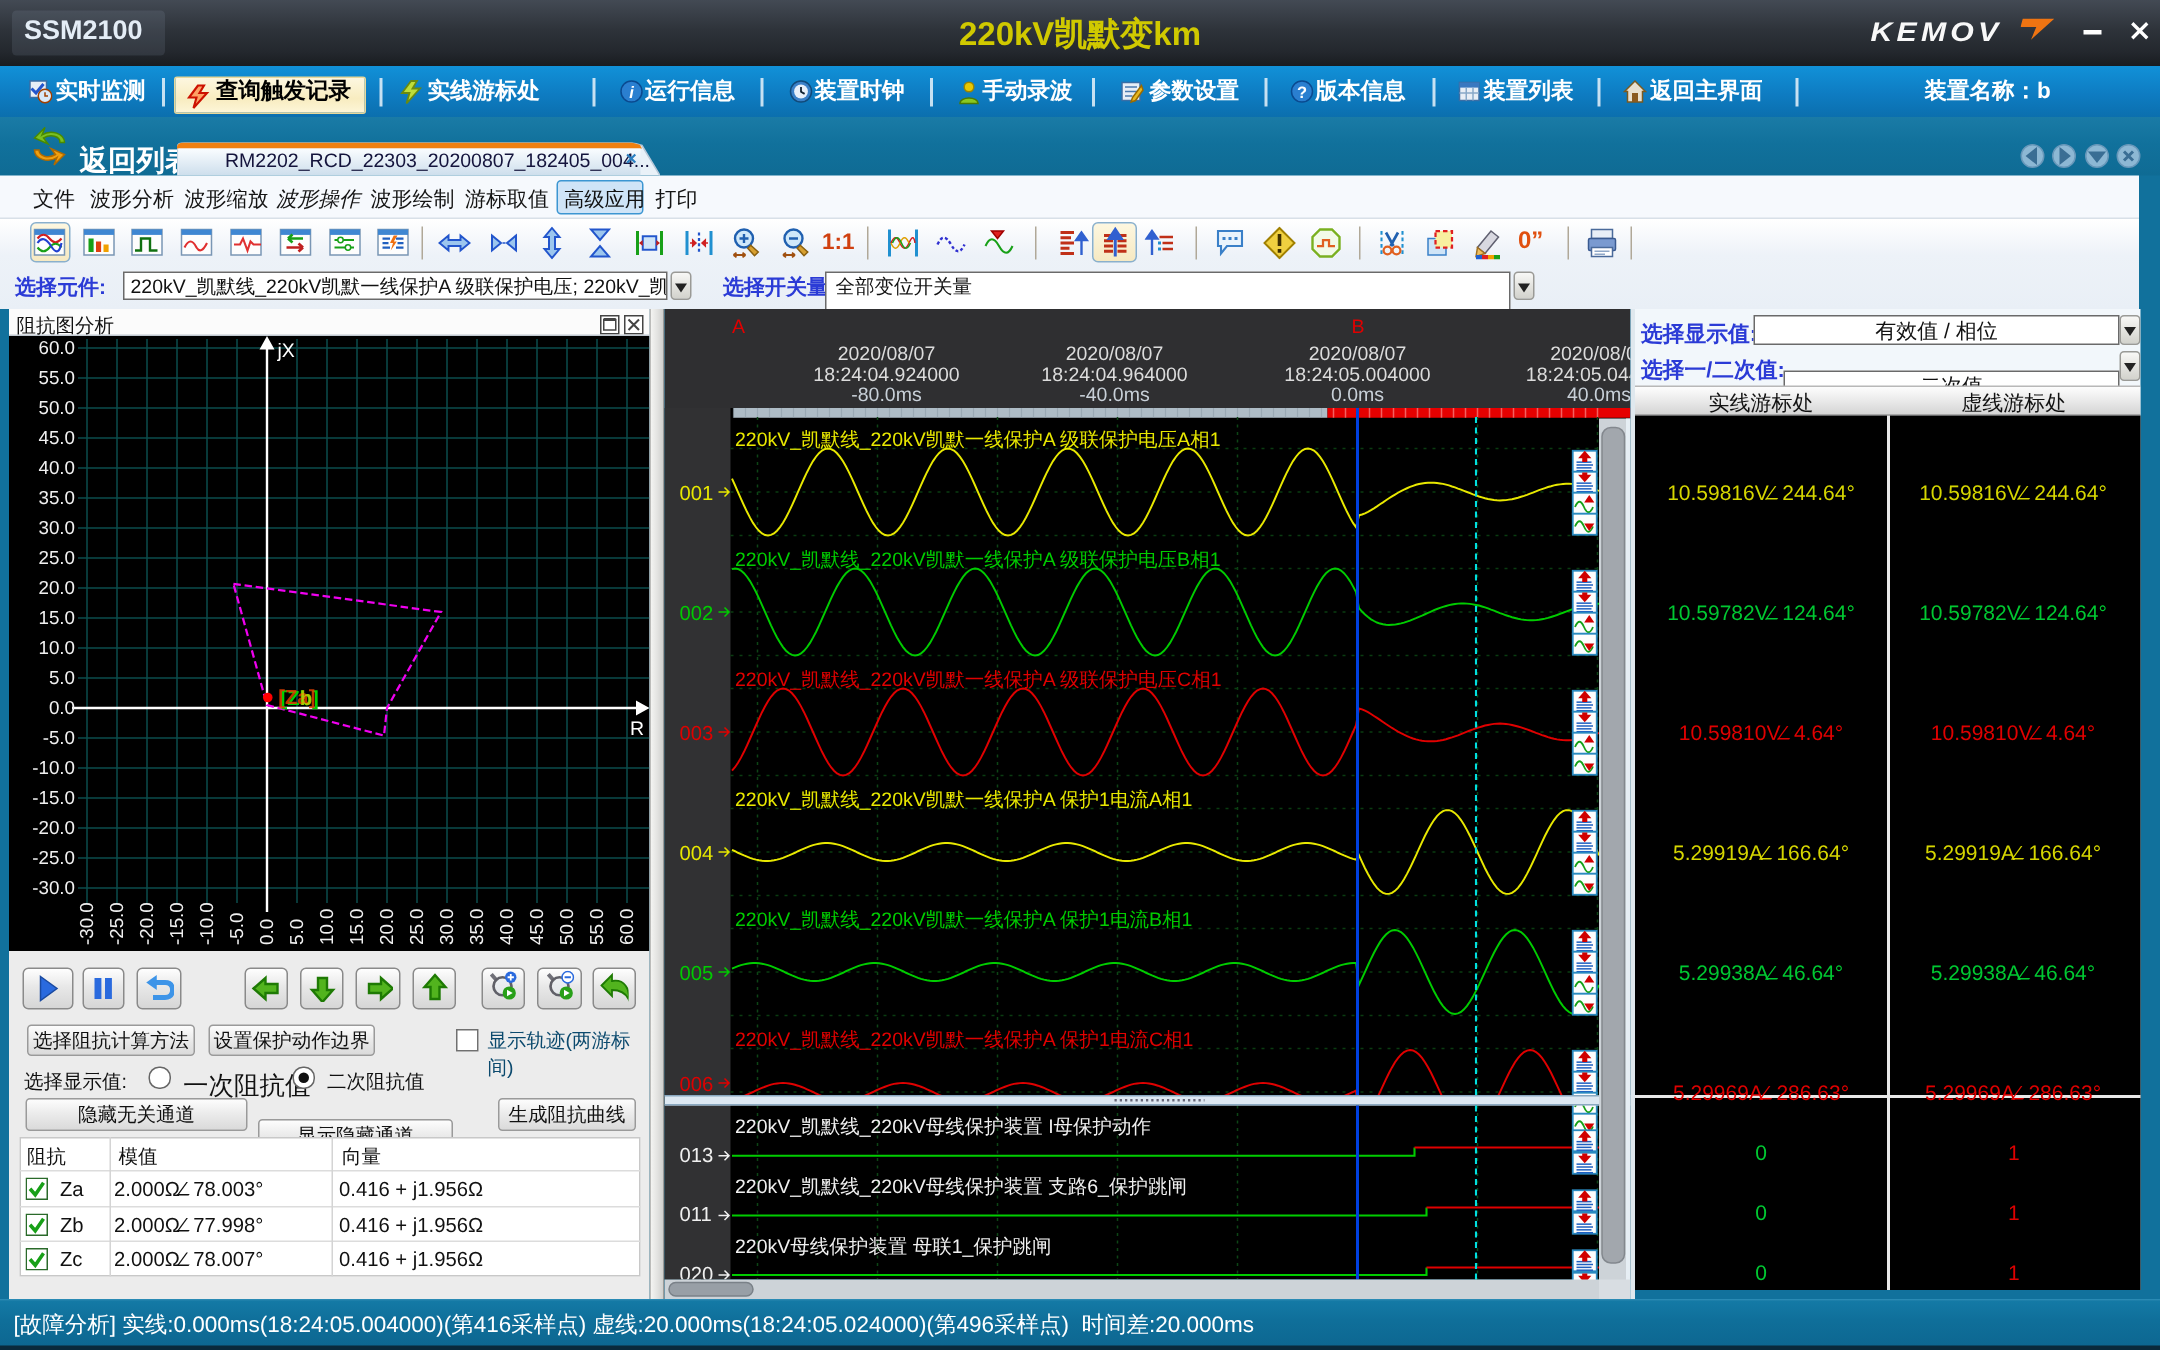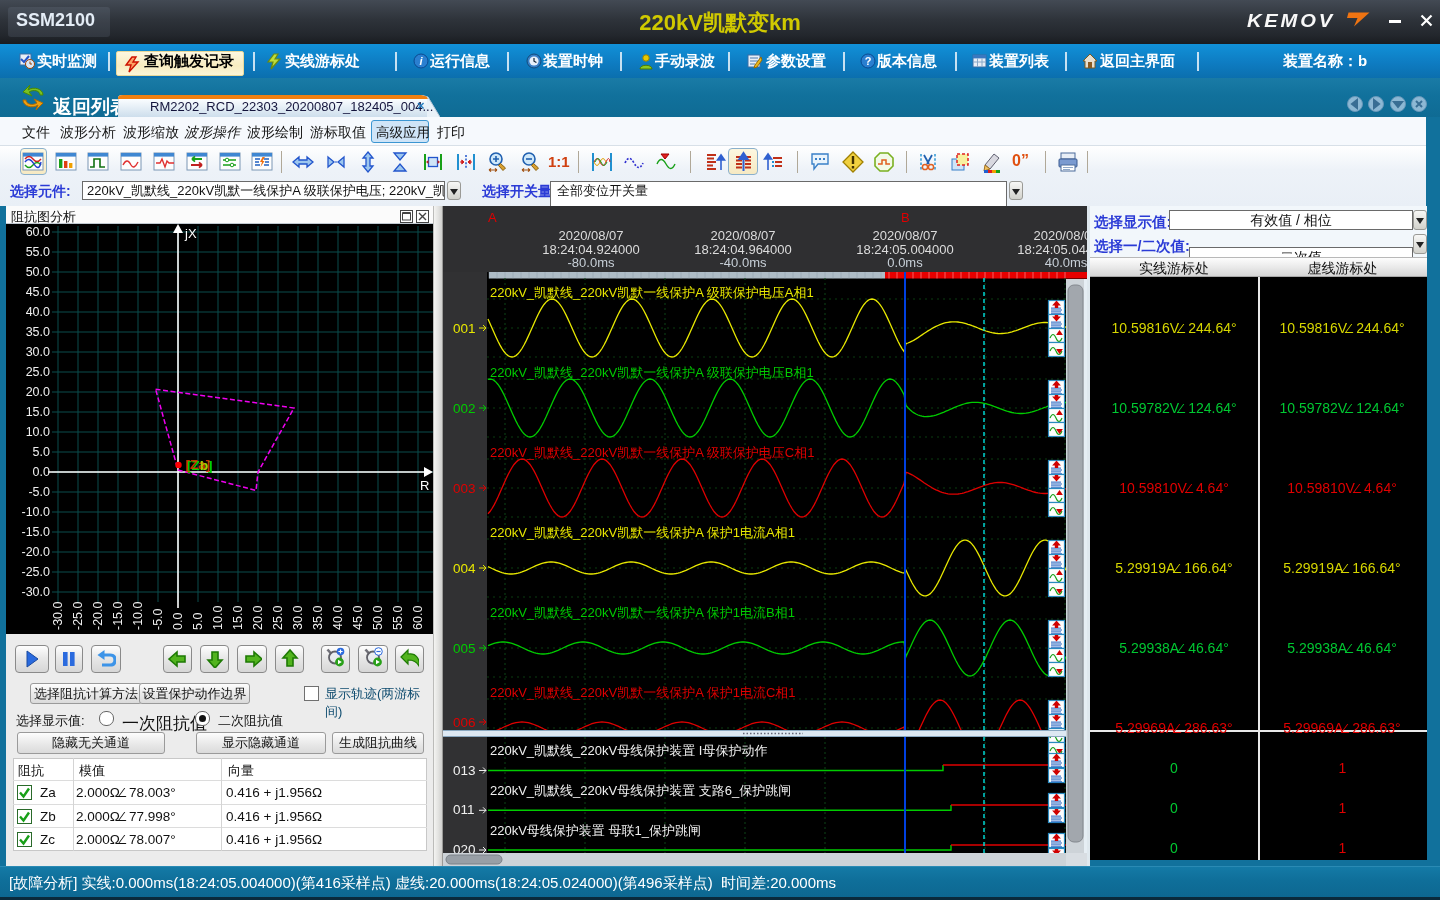--- a/index.html
+++ b/index.html
@@ -418,32 +418,32 @@
       <circle cx="10" cy="10.5" r="6" fill="#e8eef4" fill-opacity=".5" stroke="#606068" stroke-width="1.8"></circle>
       <circle cx="15.5" cy="4.5" r="3.8" fill="#fff" stroke="#2a6ade"></circle>
       <path d="M13.4 4.5 h4.2" stroke="#2a6ade" stroke-width="1.2"></path>
       <circle cx="14.5" cy="15" r="4.4" fill="#28a018"></circle>
       <path d="M13 12.8 l3.8 2.2 -3.8 2.2 Z" fill="#fff"></path>
     </svg>
     <div class="btn" style="left:389px;top:439px;width:29px;height:28px;"></div>
     <svg class="abs" style="left:393px;top:442px;" width="20" height="20">
       <path d="M2 9 L9 2 l0 4 q6 -1 9 3 q3 4 2 9 q-3 -6 -11 -6 l0 4 Z" fill="#52b41e" stroke="#1e7a04" stroke-width="1.2"></path>
     </svg>
-    <div class="btn2" style="left:24px;top:477px;width:112px;height:21px;line-height:19px;">选择阻抗计算方法</div>
+    <div class="btn2" style="left:12px;top:477px;width:112px;height:21px;line-height:19px;">选择阻抗计算方法</div>
     <div class="btn2" style="left:133px;top:477px;width:111px;height:21px;line-height:19px;">设置保护动作边界</div>
     <div class="abs" style="left:298px;top:480px;width:13px;height:13px;background:#fff;border:1px solid #707070;"></div>
     <div class="abs" style="left:319px;top:479px;font-size:13px;color:#0c4a6e;">显示轨迹(两游标间)</div>
     <div class="abs" style="left:10px;top:506px;font-size:13px;color:#111;">选择显示值:</div>
     <div class="abs" style="left:93px;top:505px;width:13px;height:13px;border-radius:7px;background:#fff;border:1px solid #666;"></div>
     <div class="abs" style="left:116px;top:506px;font-size:17px;color:#111;">一次阻抗值</div>
     <div class="abs" style="left:189px;top:505px;width:13px;height:13px;border-radius:7px;background:#fff;border:1px solid #666;"></div>
     <div class="abs" style="left:193px;top:509px;width:7px;height:7px;border-radius:4px;background:#111;"></div>
     <div class="abs" style="left:212px;top:506px;font-size:13px;color:#111;">二次阻抗值</div>
     <div class="btn2" style="left:11px;top:526px;width:148px;height:22px;line-height:20px;">隐藏无关通道</div>
-    <div class="btn2" style="left:166px;top:526px;width:130px;height:22px;line-height:20px;margin-left:24px;">显示隐藏通道</div>
+    <div class="btn2" style="left:166px;top:540px;width:130px;height:22px;line-height:20px;">显示隐藏通道</div>
     <div class="btn2" style="left:326px;top:526px;width:92px;height:22px;line-height:20px;">生成阻抗曲线</div>
     <div class="abs" style="left:7px;top:552px;width:414px;height:93px;background:#fff;border:1px solid #c8c8c8;box-sizing:border-box;"></div>
     <div class="abs" style="left:7px;top:574px;width:414px;height:1px;background:#dcdcdc;"></div>
     <div class="abs" style="left:7px;top:597.5px;width:414px;height:1px;background:#dcdcdc;"></div>
     <div class="abs" style="left:7px;top:621px;width:414px;height:1px;background:#dcdcdc;"></div>
     <div class="abs" style="left:66.5px;top:552px;width:1px;height:93px;background:#d4d4d4;"></div>
     <div class="abs" style="left:215px;top:552px;width:1px;height:93px;background:#d4d4d4;"></div>
     <div class="abs" style="left:12px;top:556px;font-size:13px;color:#111;">阻抗</div>
     <div class="abs" style="left:73px;top:556px;font-size:13px;color:#111;">模值</div>
     <div class="abs" style="left:222px;top:556px;font-size:13px;color:#111;">向量</div>

